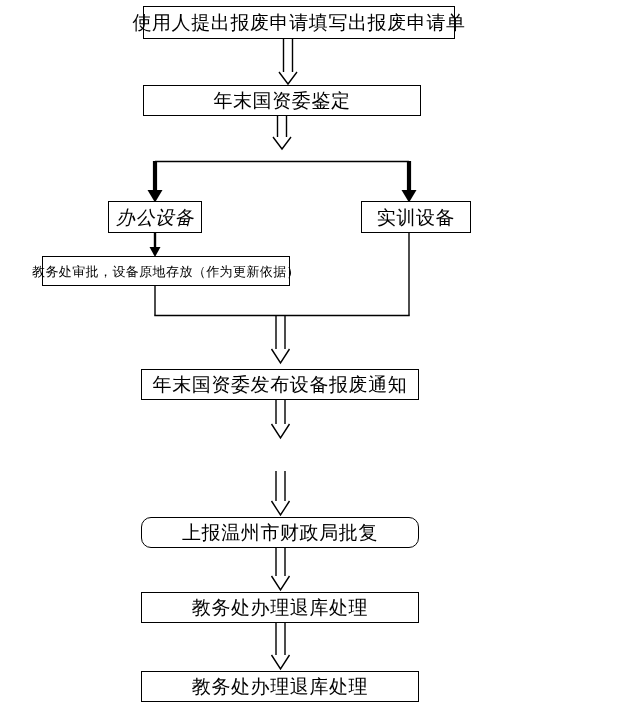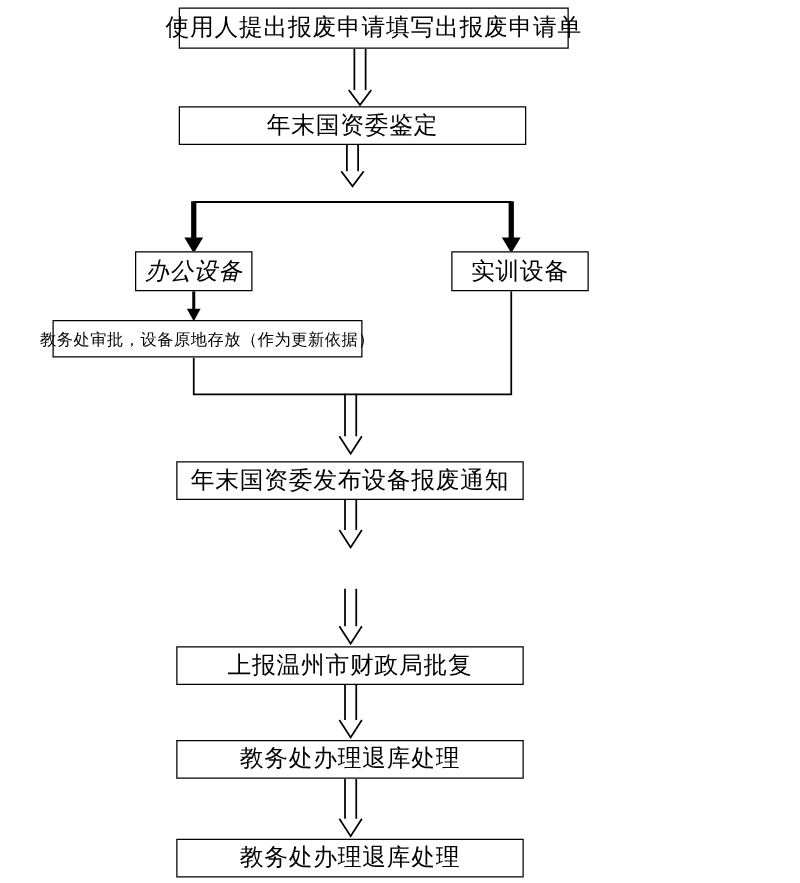--- a/index.html
+++ b/index.html
@@ -137,21 +137,21 @@
 
   <div class="node small" style="left:42px; top:256px; width:248px; height:30px;">
     <span class="node-label">教务处审批，设备原地存放（作为更新依据）</span>
   </div>
 
   <div class="node" style="left:141px; top:369px; width:278px; height:31px;">
     <span class="node-label">年末国资委发布设备报废通知</span>
   </div>
 
 
-  <div class="node" style="left:141px; top:517px; width:278px; height:31px;">
+  <div class="node" style="left:141px; top:517px; width:278px; height:31px;border-radius:10px;">
     <span class="node-label">上报温州市财政局批复</span>
   </div>
 
   <div class="node" style="left:141px; top:592px; width:278px; height:31px;">
     <span class="node-label">教务处办理退库处理</span>
   </div>
 
   <div class="node" style="left:141px; top:671px; width:278px; height:31px;justify-content:center;">
     <span class="node-label">教务处办理退库处理</span>
   </div>

